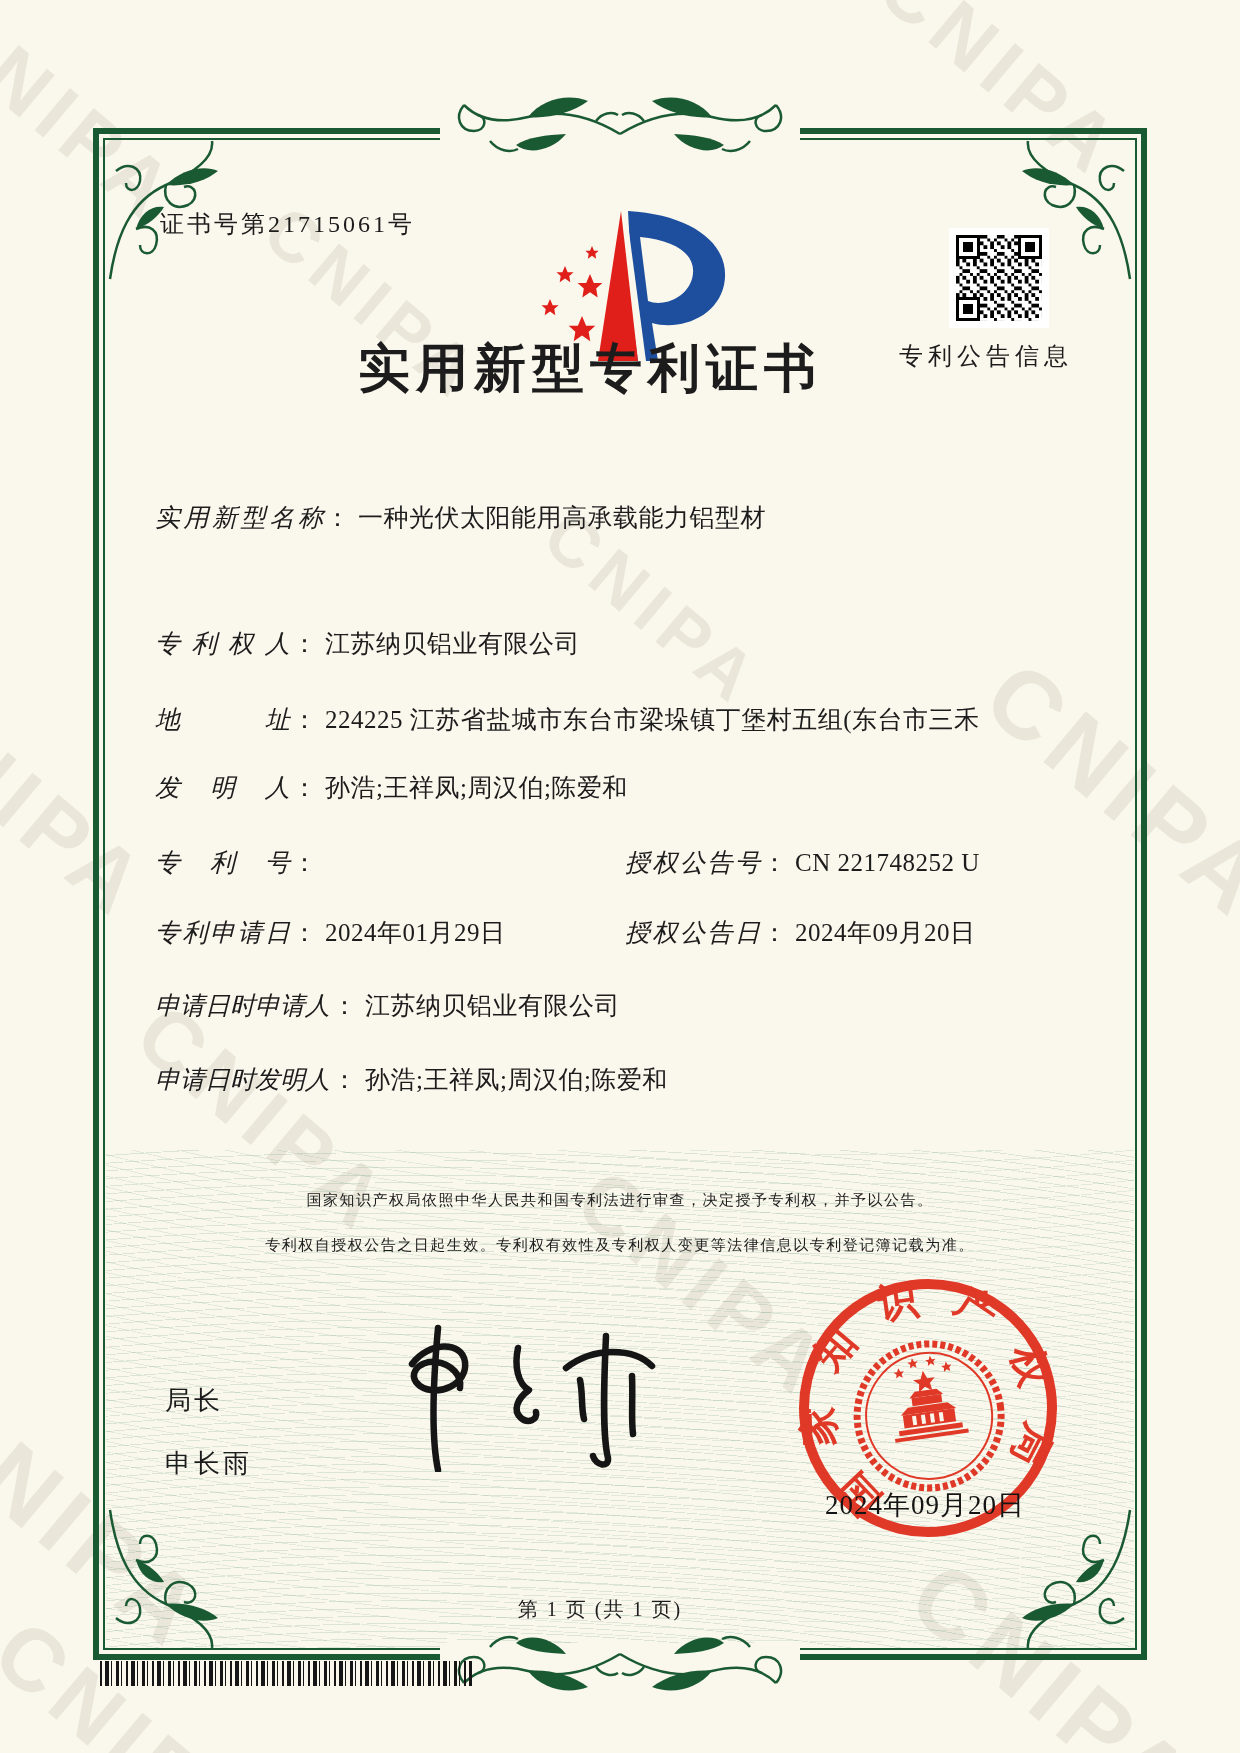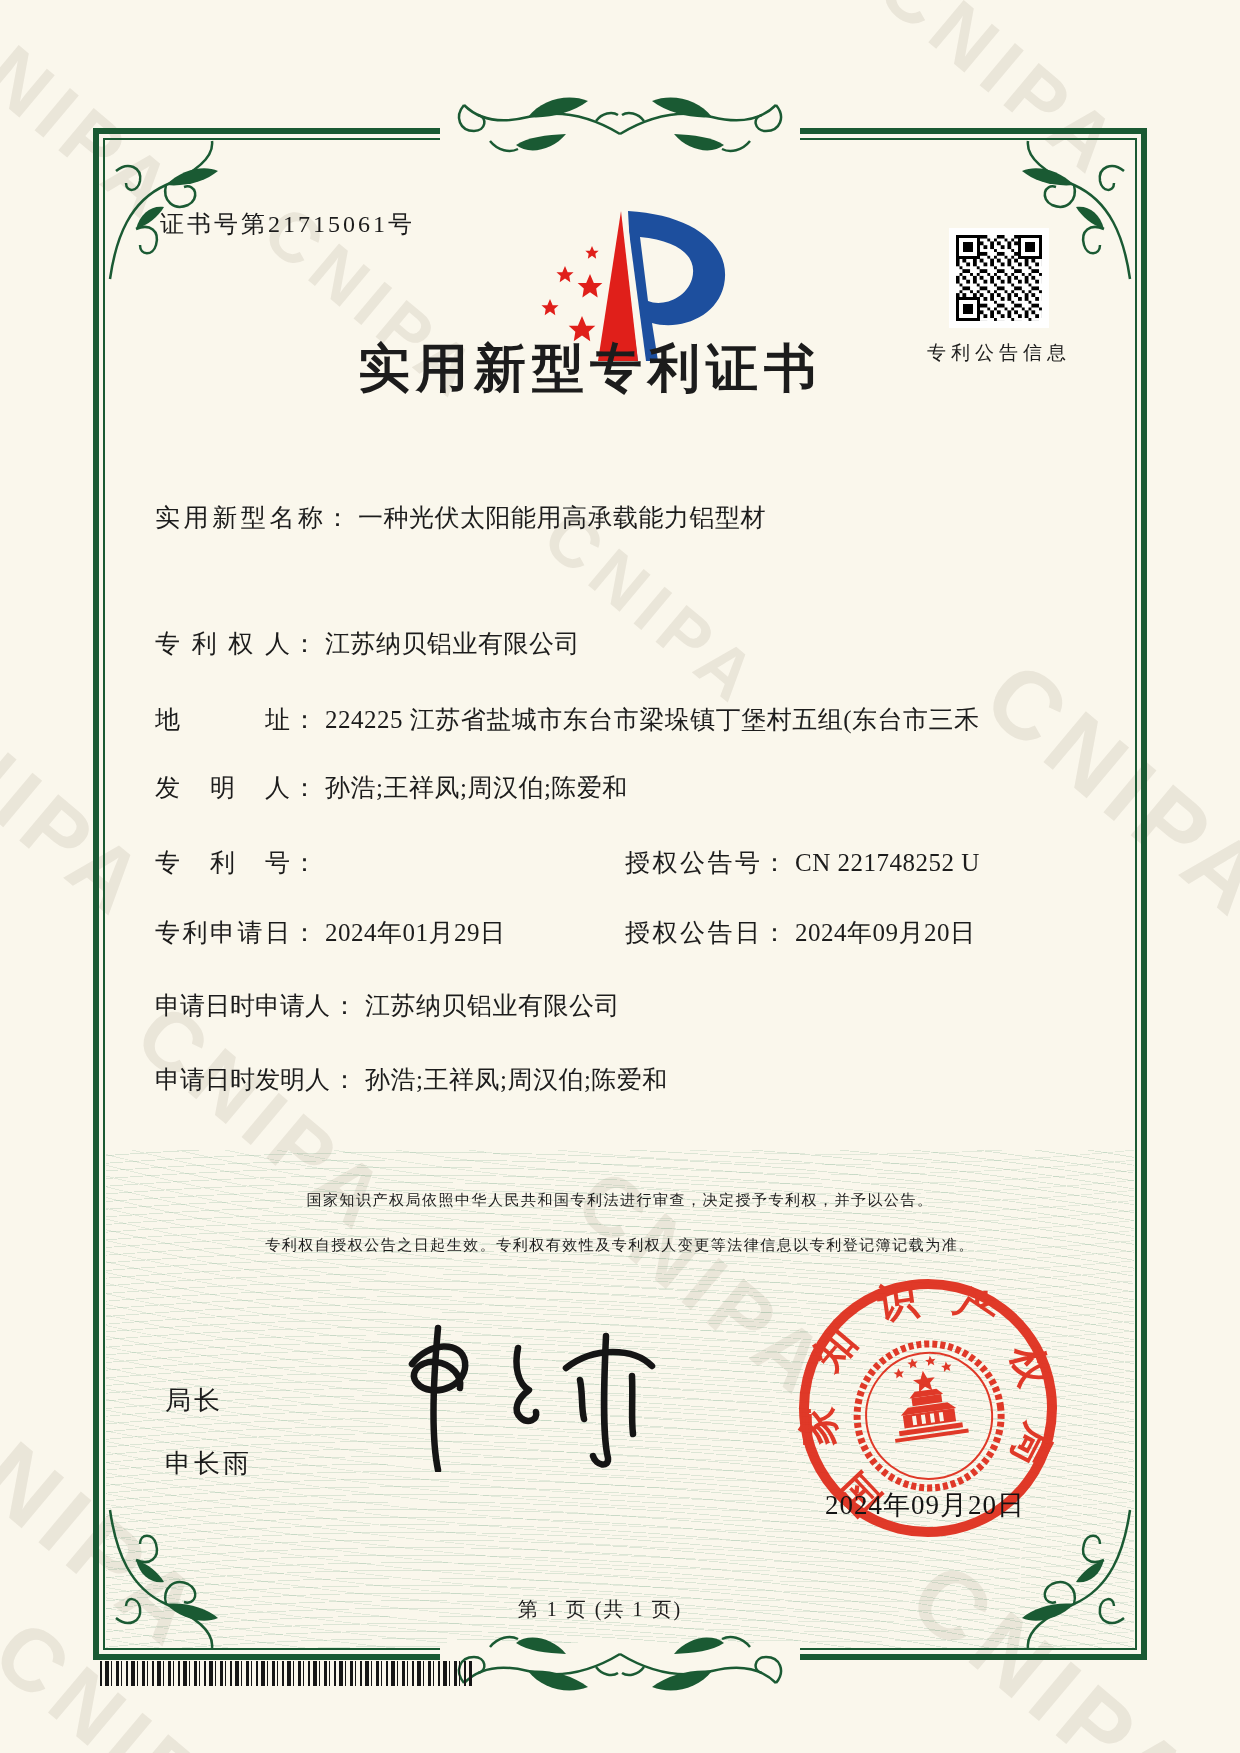--- a/index.html
+++ b/index.html
@@ -26,29 +26,29 @@
   .corner{position:absolute;width:150px;height:150px;}
   .c-tl{left:102px;top:137px;}
   .c-tr{left:988px;top:137px;transform:scaleX(-1);}
   .c-bl{left:102px;top:1502px;transform:scaleY(-1);}
   .c-br{left:988px;top:1502px;transform:scale(-1,-1);}
 
   
   .cert-no{position:absolute;left:160px;top:208px;font-size:24px;letter-spacing:3px;}
   .logo{position:absolute;left:500px;top:203px;width:260px;height:162px;}
   .qr{position:absolute;left:949px;top:228px;width:100px;height:100px;}
-  .qr-caption{position:absolute;left:899px;top:340px;width:200px;text-align:center;
-              font-size:19px;letter-spacing:5px;}
+  .qr-caption{position:absolute;left:899px;top:340px;width:200px;
+              font-size:24px;letter-spacing:5px;}
   .title{position:absolute;left:190px;top:334px;width:800px;text-align:center;
          font-size:52px;font-weight:700;letter-spacing:6px;}
 
   
   .row{position:absolute;left:155px;display:flex;align-items:flex-start;font-size:25px;line-height:40px;}
   .row.rcol{left:625px;}
-  .lbl{display:inline-block;text-align:justify;text-align-last:justify;flex:none;}
+  .lbl{display:inline-block;text-align:justify;text-align-last:justify;flex:none;font-style:italic;}
   .w168{width:168px;}.w135{width:135px;}
   .colon{flex:none;margin:0 8px 0 2px;}
   .val{letter-spacing:.5px;}
   .addr .val div{line-height:44px;}
   .r-name{top:498px;}
   .r-patentee{top:624px;}
   .r-address{top:698px;line-height:44px;}
   .r-inventors{top:768px;align-items:flex-end;}
   .r-patno,.r-grantno{top:843px;}
   .r-filedate,.r-grantdate{top:913px;}

